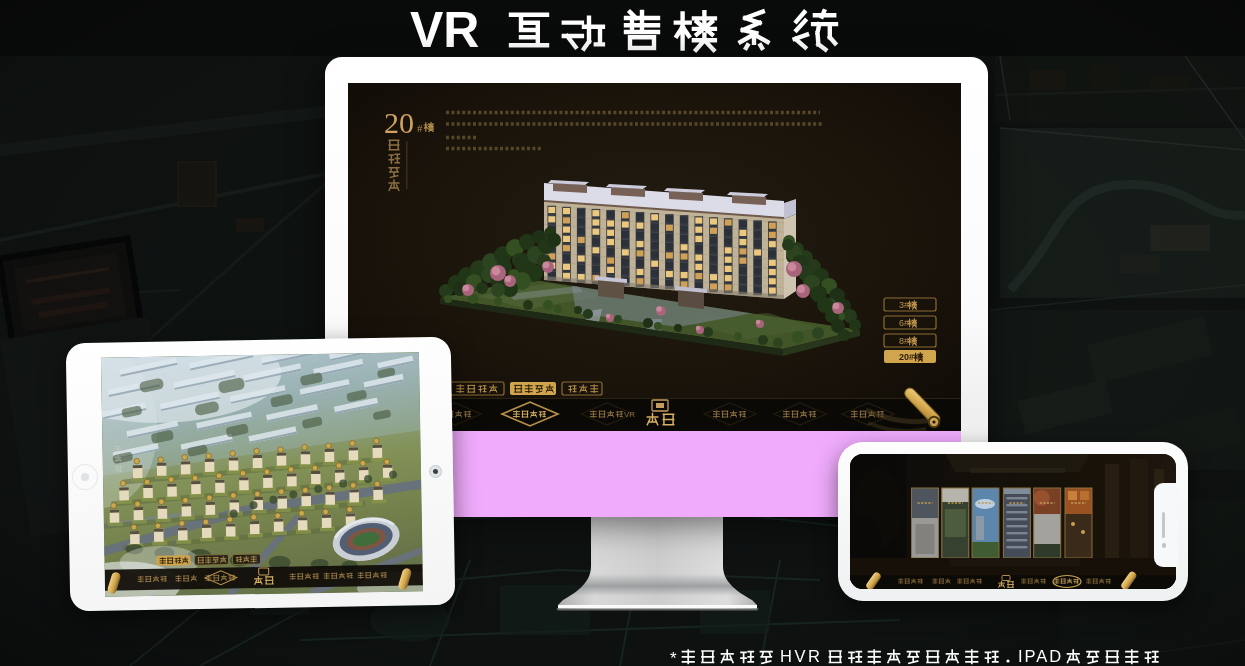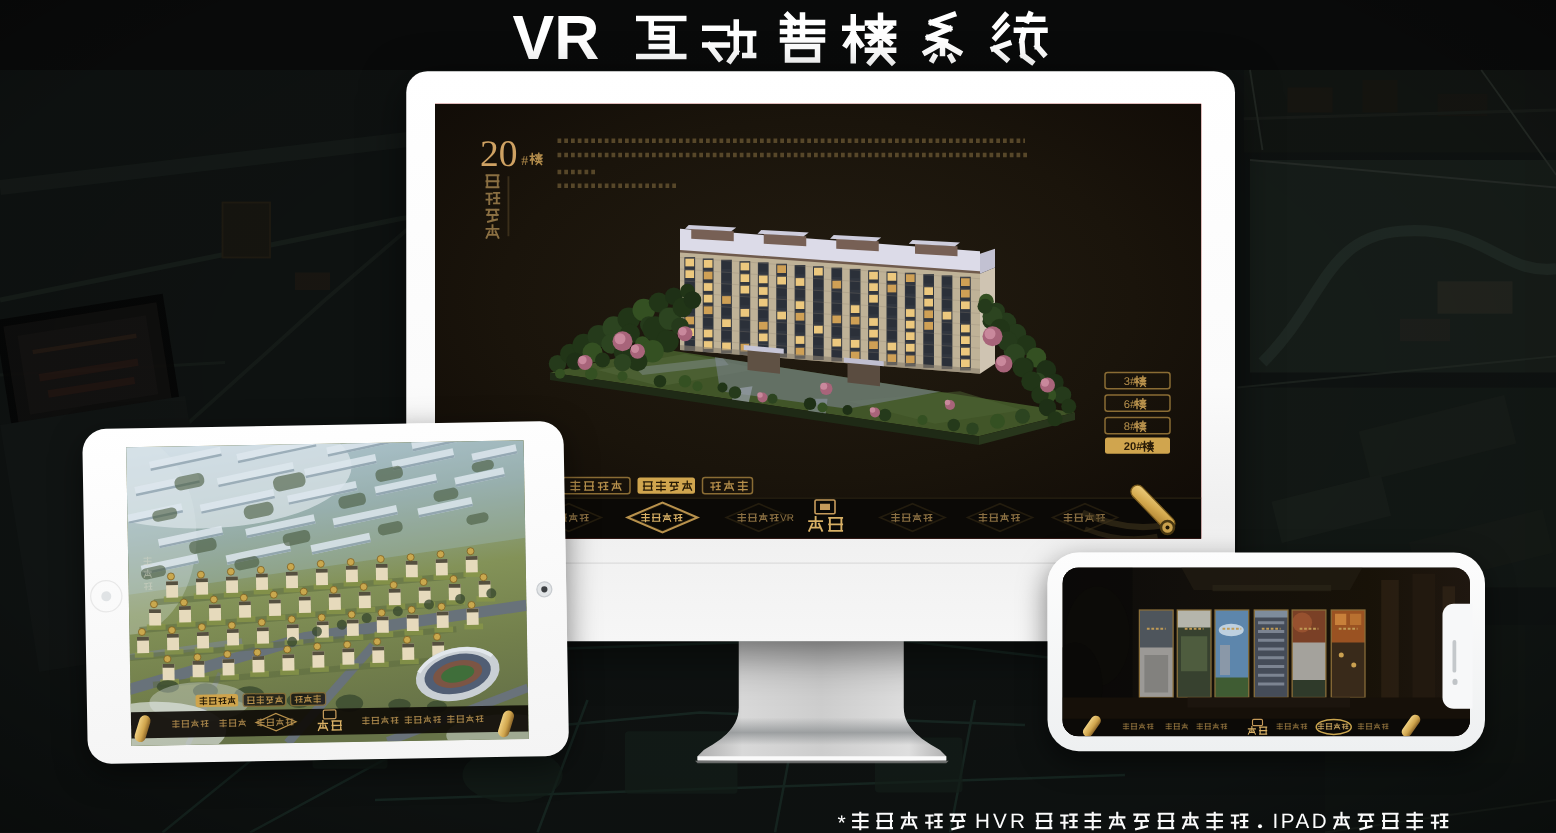--- a/index.html
+++ b/index.html
@@ -109,21 +109,21 @@
     </linearGradient>
 <rect x="96" y="74" width="204" height="22" fill="url(#neckband)" clip-path="url(#standclip)"></rect>
 <path d="M98,105 L297,105 L297,108 L98,108 Z" fill="#fafafa"></path>
 <path d="M96,108.5 L299,108.5 L297,110.5 L98,110.5 Z" fill="#7e7e7e" opacity="0.8"></path>
 </svg>
 
 <div class="abs" style="left:325px;top:57px;width:663px;height:456px;background:linear-gradient(180deg,#ffffff 0%,#fbfbfb 55%,#efefef 78%,#f6f6f6 100%);border-radius:17px;box-shadow:0 10px 35px rgba(0,0,0,0.55)"></div>
 
 <div class="abs" style="left:332px;top:450px;width:649px;height:1px;background:#dcdcdc"></div>
 
-<div class="abs" style="left:348px;top:83px;width:613px;height:348px;background:#b91c1c">
+<div class="abs" style="left:348px;top:83px;width:613px;height:434px;background:#f0abfc">
 <svg width="613" height="348" viewBox="0 0 613 348">
       <defs>
         <radialGradient id="scrbg" cx="50%" cy="45%" r="75%">
           <stop offset="0%" stop-color="#231c11"></stop>
           <stop offset="55%" stop-color="#1a140b"></stop>
           <stop offset="100%" stop-color="#0f0a06"></stop>
         </radialGradient>
         <linearGradient id="gold" x1="0" y1="0" x2="1" y2="1">
           <stop offset="0%" stop-color="#f0d080"></stop>
           <stop offset="50%" stop-color="#d4a94e"></stop>

